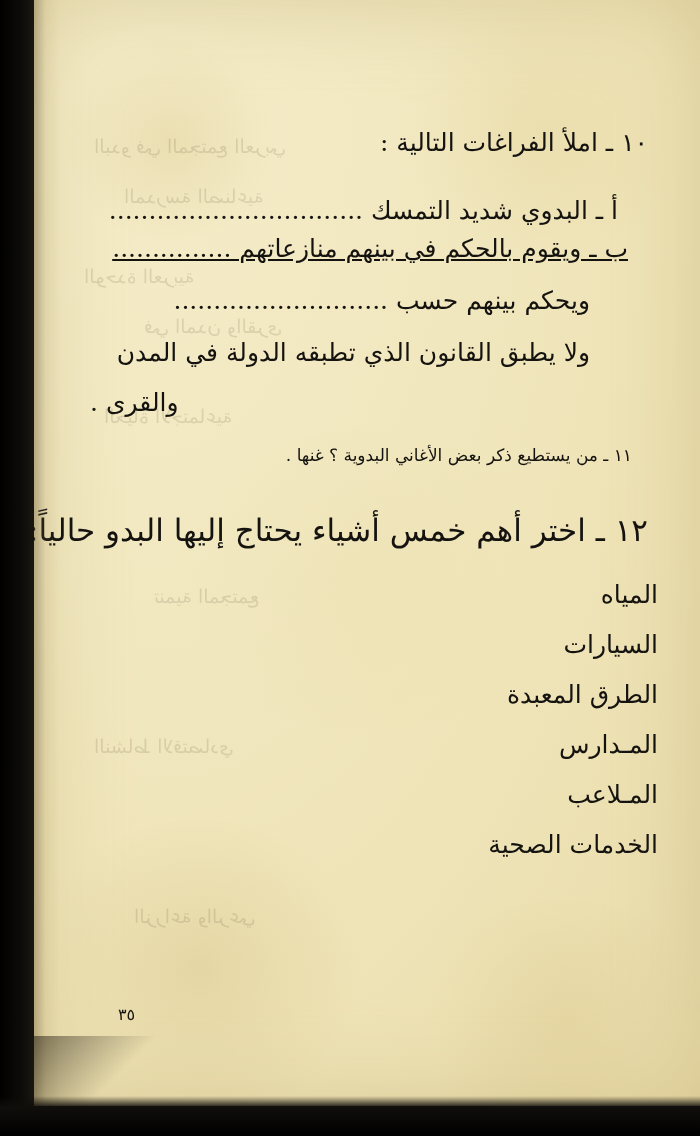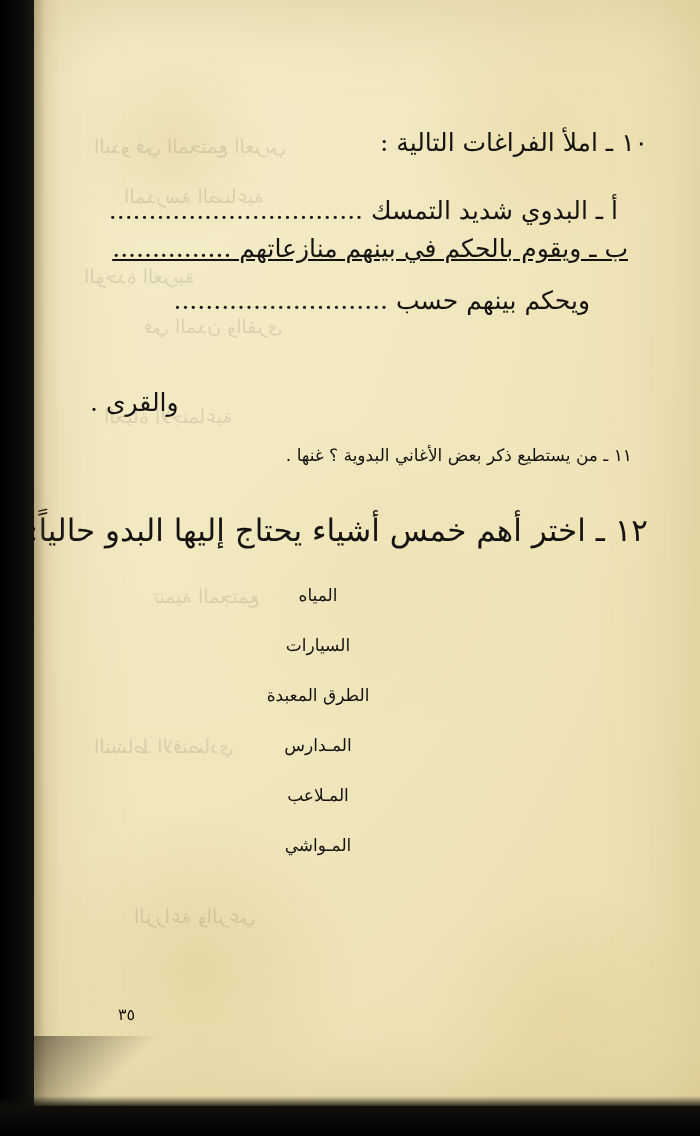--- a/index.html
+++ b/index.html
@@ -97,24 +97,24 @@
   .t12  { right: 52px; top: 512px;  font-size: 31px; }
 
   .answers {
     position: absolute;
     right: 0;
     top: 570px;
     width: 666px;
     direction: rtl;
   }
   .answer-line {
-    text-align: center;
-    font-size: 17px;
+    text-align: right;
+    font-size: 25px;
     line-height: 50px;
-    padding-right: 98px;
+    padding-right: 42px;
     letter-spacing: 1px;
   }
 
   .page-number {
     position: absolute;
     left: 84px;
     top: 1005px;
     font-size: 16px;
     color: #17140f;
   }
@@ -158,32 +158,33 @@
       <div style="right:60px; top:720px;">النشاط الاقتصادي</div>
       <div style="right:100px; top:890px;">الزراعة والرعي</div>
     </div>
 
     <div class="content">
 
       <div class="q-block t10">١٠ ـ املأ الفراغات التالية :</div>
       <div class="q-block t10a">أ  ـ البدوي شديد التمسك ................................</div>
       <div class="q-block t10b">ب ـ ويقوم بالحكم في بينهم منازعاتهم ...............</div>
       <div class="q-block t10c">ويحكم بينهم حسب ...........................</div>
+      <div class="q-block t10d">ولا يطبق القانون الذي تطبقه الدولة في المدن</div>
       <div class="q-block t10e">والقرى .</div>
 
       <div class="q-block t11">١١ ـ من يستطيع ذكر بعض الأغاني البدوية ؟ غنها .</div>
       <div class="q-block t12">١٢ ـ اختر أهم خمس أشياء يحتاج إليها البدو حالياً:</div>
 
       <div class="answers">
         <div class="answer-line">المياه</div>
         <div class="answer-line">السيارات</div>
         <div class="answer-line">الطرق المعبدة</div>
         <div class="answer-line">المـدارس</div>
         <div class="answer-line">المـلاعب</div>
-        <div class="answer-line">المـواشي</div>
+        <div class="answer-line">الخدمات الصحية</div>
       </div>
 
       <div class="page-number">٣٥</div>
     </div>
   </div>
 
   <div class="gutter"></div>
   <div class="corner-fold"></div>
   <div class="scan-edge-bottom"></div>
 </div>

